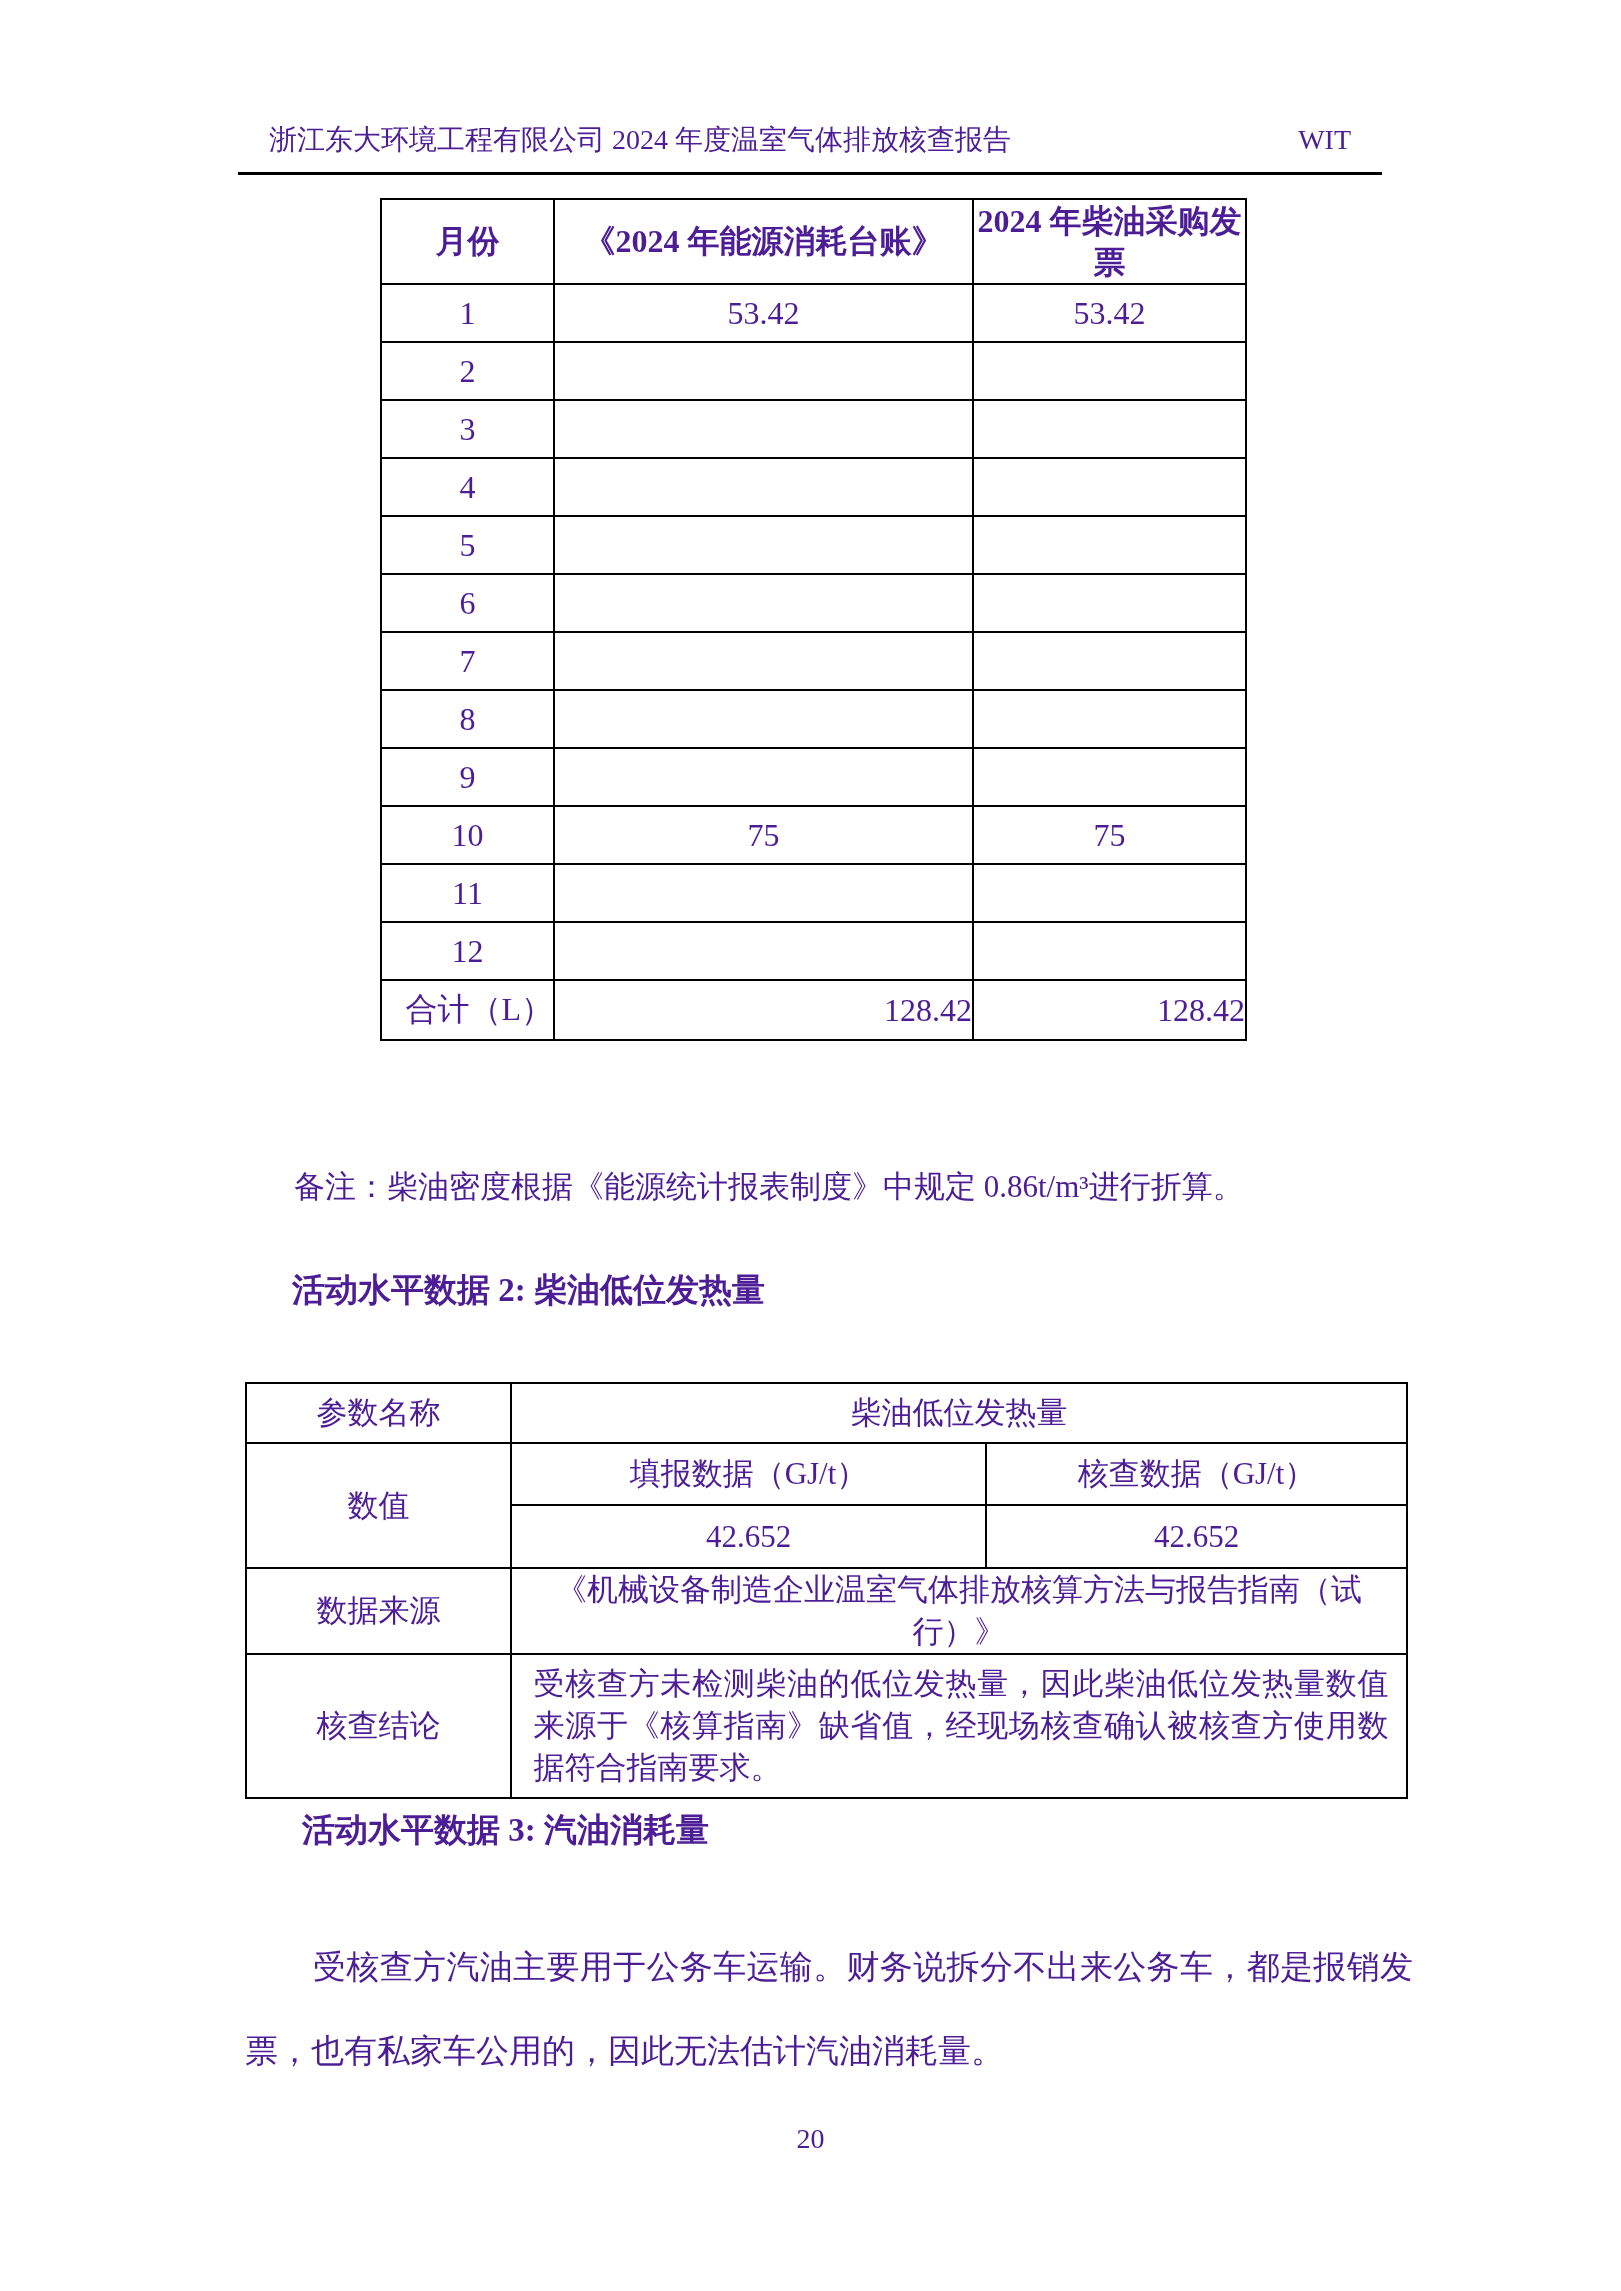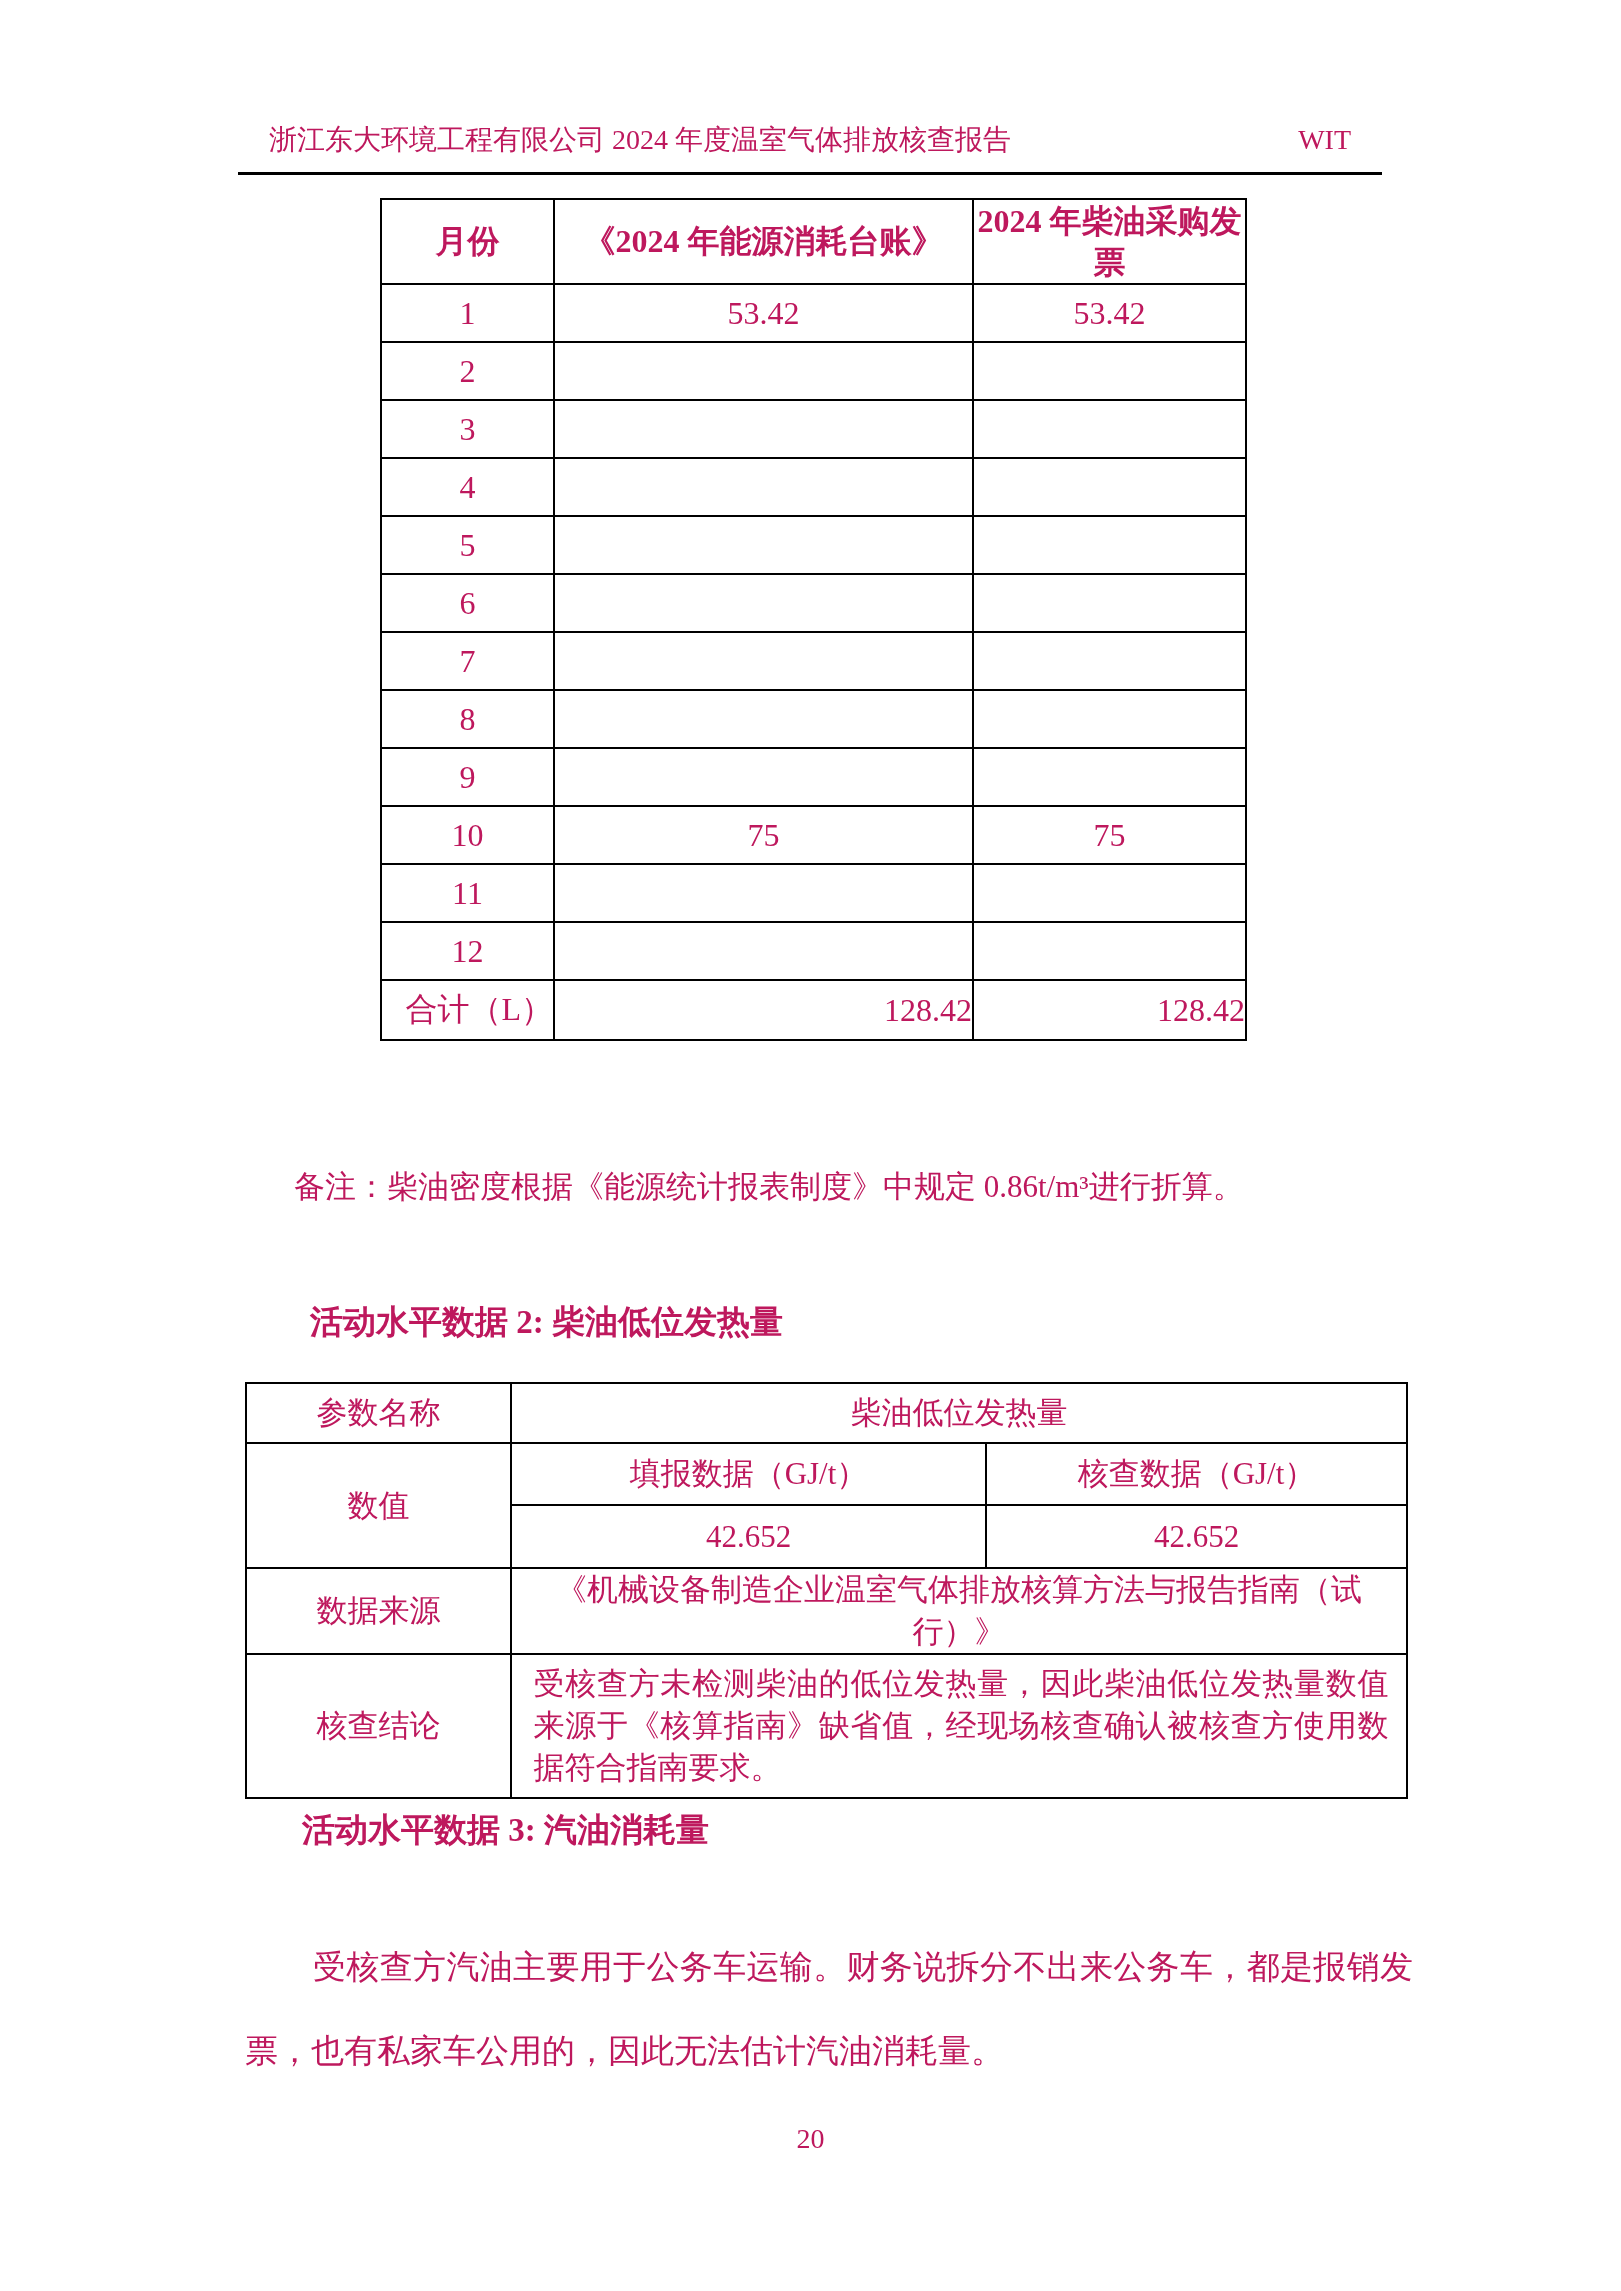--- a/index.html
+++ b/index.html
@@ -1,20 +1,20 @@
 <!DOCTYPE html>
 <html><head>
 <meta charset="utf-8">
 <style>
   html,body { margin:0; padding:0; background:#ffffff; }
   .page {
     position:relative;
     width:1621px; height:2292px;
     background:#ffffff;
-    color:#be185d;
+    color:#4c1d95;
     font-family:"Liberation Serif","DejaVu Serif",serif;
     overflow:hidden;
   }
 
   
   .page-header {
     position:absolute; left:238px; top:116px;
     width:1144px; height:59px;
     box-sizing:border-box;
     border-bottom:3.9px solid #000;
@@ -33,21 +33,21 @@
   .table1 .mrow td { height:56px; }
   .table1 .trow td { height:58px;text-align:right; }
   .table1 .urow td { height:83px; }
   .table1 .urow .lbl div { line-height:39px; }
 
   
   .note { position:absolute; left:294px; top:1166px; font-size:31px; line-height:41px; }
 
   
   .section-heading { position:absolute; font-size:33px; font-weight:bold; line-height:41px; }
-  .h2 { left:310px; top:1270px;margin-top:32px; }
+  .h2 { left:292px; top:1270px; }
   .h3 { left:302px; top:1810px; }
 
   .table-title {
     position:absolute; left:245px; top:1362px; width:1161px;
     text-align:center; font-size:33px; font-weight:bold; line-height:41px;
   }
 
   
   .table2 { position:absolute; left:245px; top:1382px; }
   .table2 td { font-size:31px; }

